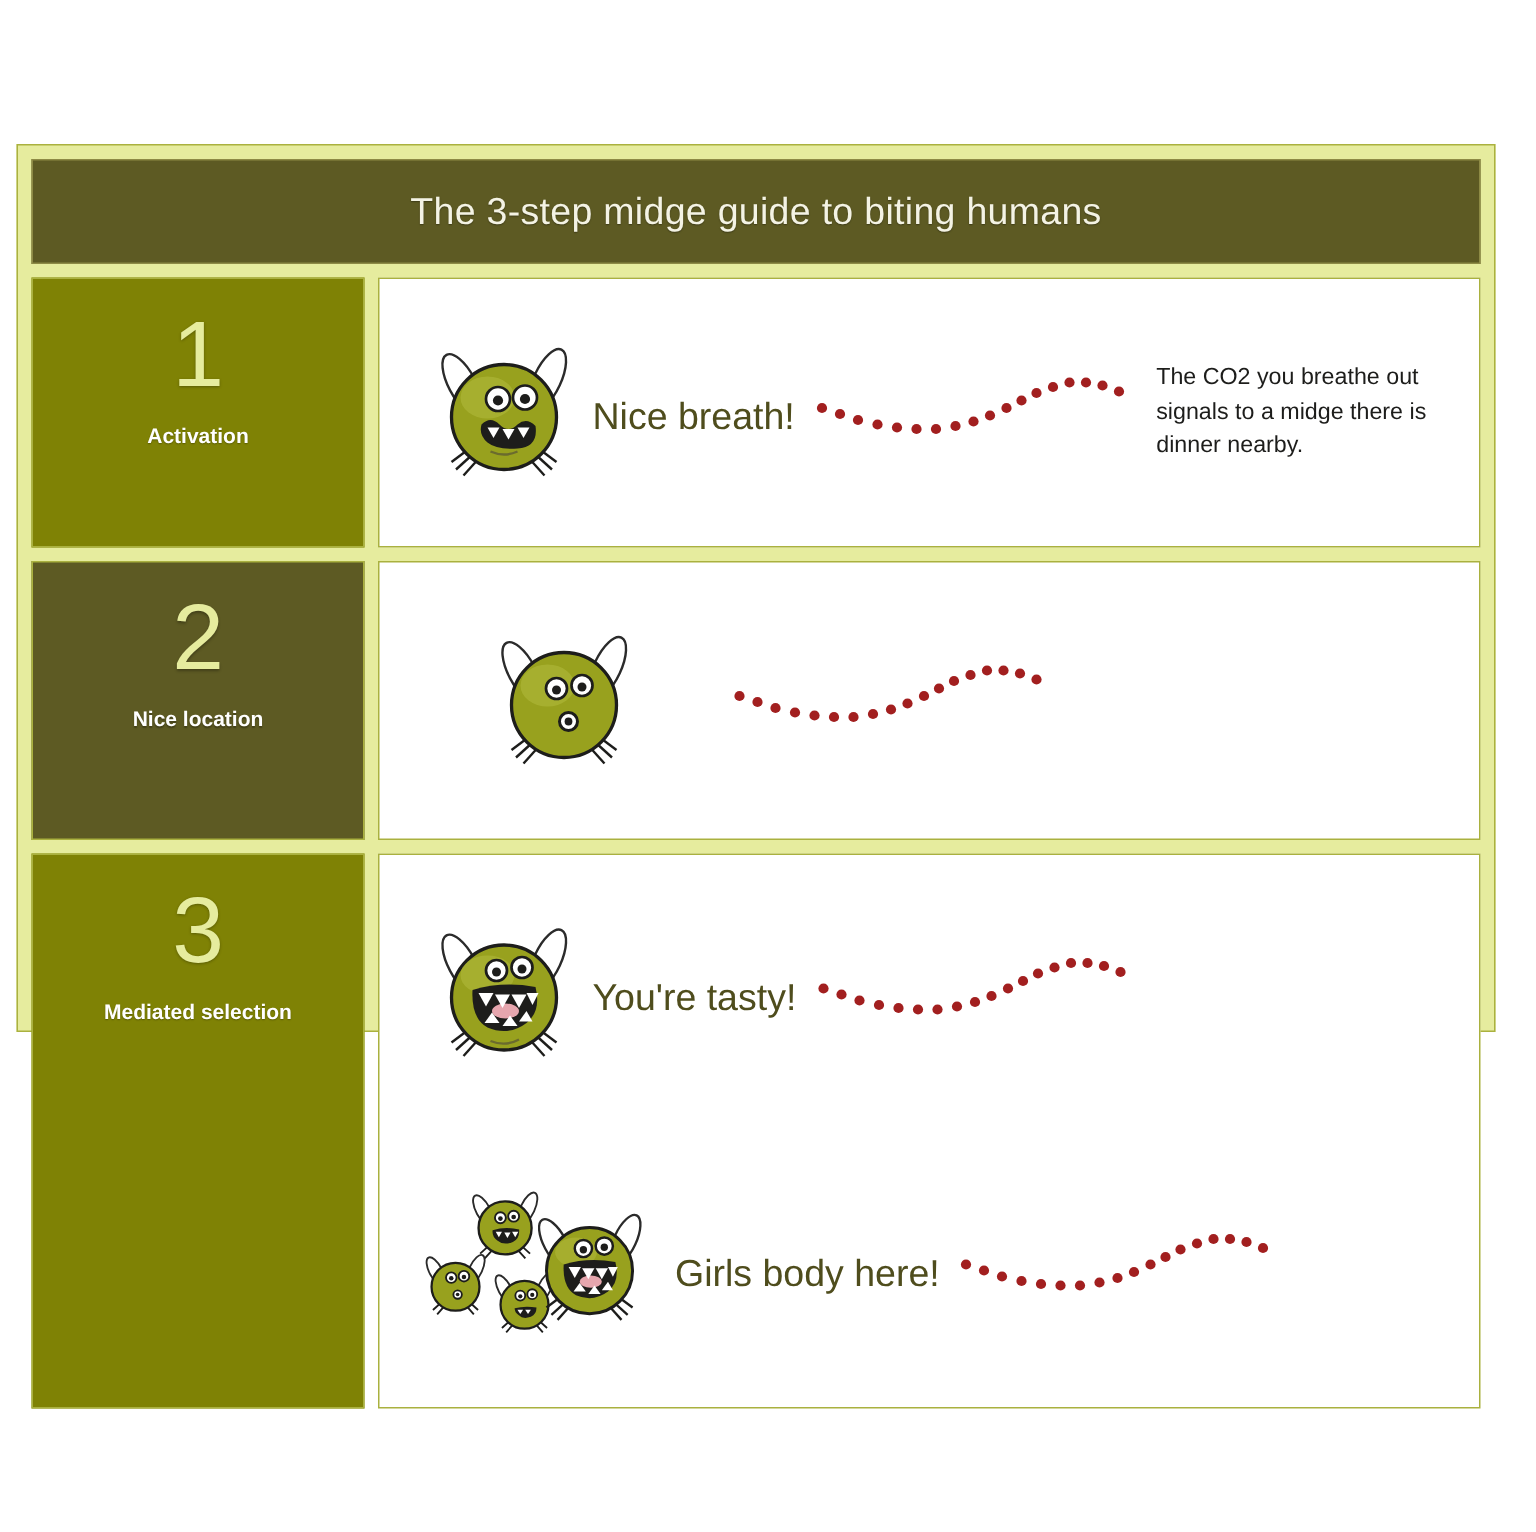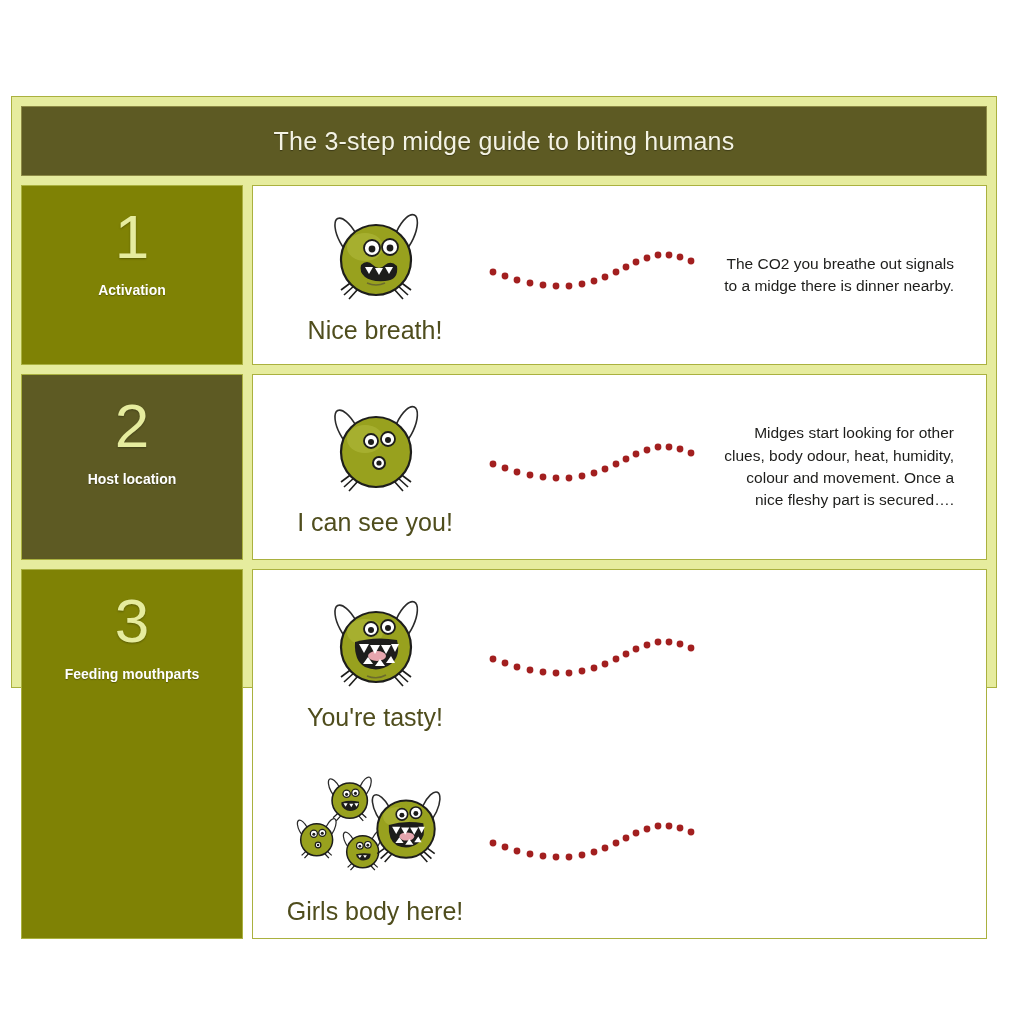--- a/index.html
+++ b/index.html
@@ -107,21 +107,20 @@
   .scene {
     display: flex;
     align-items: center;
     height: 100%;
   }
   .scene + .scene { margin-top: 0; }
 
   .midge-cell {
     flex: 0 0 200px;
     display: flex;
-    flex-direction: column;
     align-items: center;
     justify-content: center;
     padding-left: 22px;
   }
   .midge-art { line-height: 0; }
   .midge-caption {
     margin-top: 6px;
     font-size: 25px;
     color: #4f4d1d;
     white-space: nowrap;
@@ -132,21 +131,21 @@
     display: flex;
     align-items: center;
     justify-content: center;
     line-height: 0;
   }
 
   .text-cell {
     flex: 1;
     padding-right: 32px;
     padding-left: 6px;
-    text-align: right;
+    text-align: left;
     color: #1d1d1b;
     font-size: 15.5px;
     line-height: 1.45;
   }
 
   
   .row-1 { height: 180px; }
   .row-2 { height: 186px; }
   .row-3 { height: 370px; }
 
@@ -228,21 +227,21 @@
               </svg>
             </div>
             <div class="text-cell">The CO2 you breathe out signals to a midge there is dinner nearby.</div>
           </div>
         </div>
       </div>
 
       <div class="row row-2">
         <div class="step-block tone-dark">
           <div class="step-number">2</div>
-          <div class="step-label">Host location</div>
+          <div class="step-label">Nice location</div>
         </div>
         <div class="content-panel">
           <div class="scene">
             <div class="midge-cell">
               <div class="midge-art">
                 <svg width="120" height="105" viewBox="0 0 120 105">
                   <ellipse cx="33" cy="33" rx="9" ry="22" transform="rotate(-28 33 33)" fill="#ffffff" stroke="#2b2b2b" stroke-width="1.6"></ellipse>
                   <ellipse cx="90" cy="30" rx="9" ry="22" transform="rotate(25 90 30)" fill="#ffffff" stroke="#2b2b2b" stroke-width="1.6"></ellipse>
                   <g stroke="#1d1d1b" stroke-width="1.6" fill="none">
                     <path d="M38 76 L26 85"></path>
@@ -255,21 +254,20 @@
                   <circle cx="61" cy="55" r="35" fill="#98a11e" stroke="#1d1d1b" stroke-width="2.2"></circle>
                   <ellipse cx="50" cy="42" rx="18" ry="14" fill="#b3bb3e" opacity="0.55"></ellipse>
                   <circle cx="56" cy="44" r="7" fill="#ffffff" stroke="#1d1d1b" stroke-width="1.8"></circle>
                   <circle cx="73" cy="42" r="7" fill="#ffffff" stroke="#1d1d1b" stroke-width="1.8"></circle>
                   <circle cx="56" cy="45" r="3" fill="#1d1d1b"></circle>
                   <circle cx="73" cy="43" r="3" fill="#1d1d1b"></circle>
                   <circle cx="64" cy="66" r="6" fill="#ffffff" stroke="#1d1d1b" stroke-width="2"></circle>
                   <circle cx="64" cy="66" r="2.6" fill="#1d1d1b"></circle>
                 </svg>
               </div>
-              <div class="midge-caption">I can see you!</div>
             </div>
             <div class="trail-cell">
               <svg width="215" height="64" viewBox="0 0 215 64">
                 <g fill="#a21f1f">
                   <circle cx="8" cy="29" r="3.4"></circle>
                     <circle cx="20" cy="33" r="3.4"></circle>
                   <circle cx="32" cy="37" r="3.4"></circle>
                     <circle cx="45" cy="40" r="3.4"></circle>
                   <circle cx="58" cy="42" r="3.4"></circle>
                     <circle cx="71" cy="43" r="3.4"></circle>
@@ -281,29 +279,28 @@
                     <circle cx="141" cy="24" r="3.4"></circle>
                   <circle cx="151" cy="19" r="3.4"></circle>
                     <circle cx="162" cy="15" r="3.4"></circle>
                   <circle cx="173" cy="12" r="3.4"></circle>
                     <circle cx="184" cy="12" r="3.4"></circle>
                   <circle cx="195" cy="14" r="3.4"></circle>
                     <circle cx="206" cy="18" r="3.4"></circle>
                 </g>
               </svg>
             </div>
-            <div class="text-cell">Midges start looking for other clues, body odour, heat, humidity, colour and movement. Once a nice fleshy part is secured….</div>
           </div>
         </div>
       </div>
 
       <div class="row row-3">
         <div class="step-block tone-light">
           <div class="step-number">3</div>
-          <div class="step-label">Feeding mouthparts</div>
+          <div class="step-label">Mediated selection</div>
         </div>
         <div class="content-panel">
 
           <div class="scene scene-a">
             <div class="midge-cell">
               <div class="midge-art">
                 <svg width="120" height="105" viewBox="0 0 120 105">
                   <ellipse cx="33" cy="33" rx="9" ry="22" transform="rotate(-28 33 33)" fill="#ffffff" stroke="#2b2b2b" stroke-width="1.6"></ellipse>
                   <ellipse cx="90" cy="30" rx="9" ry="22" transform="rotate(25 90 30)" fill="#ffffff" stroke="#2b2b2b" stroke-width="1.6"></ellipse>
                   <g stroke="#1d1d1b" stroke-width="1.6" fill="none">

